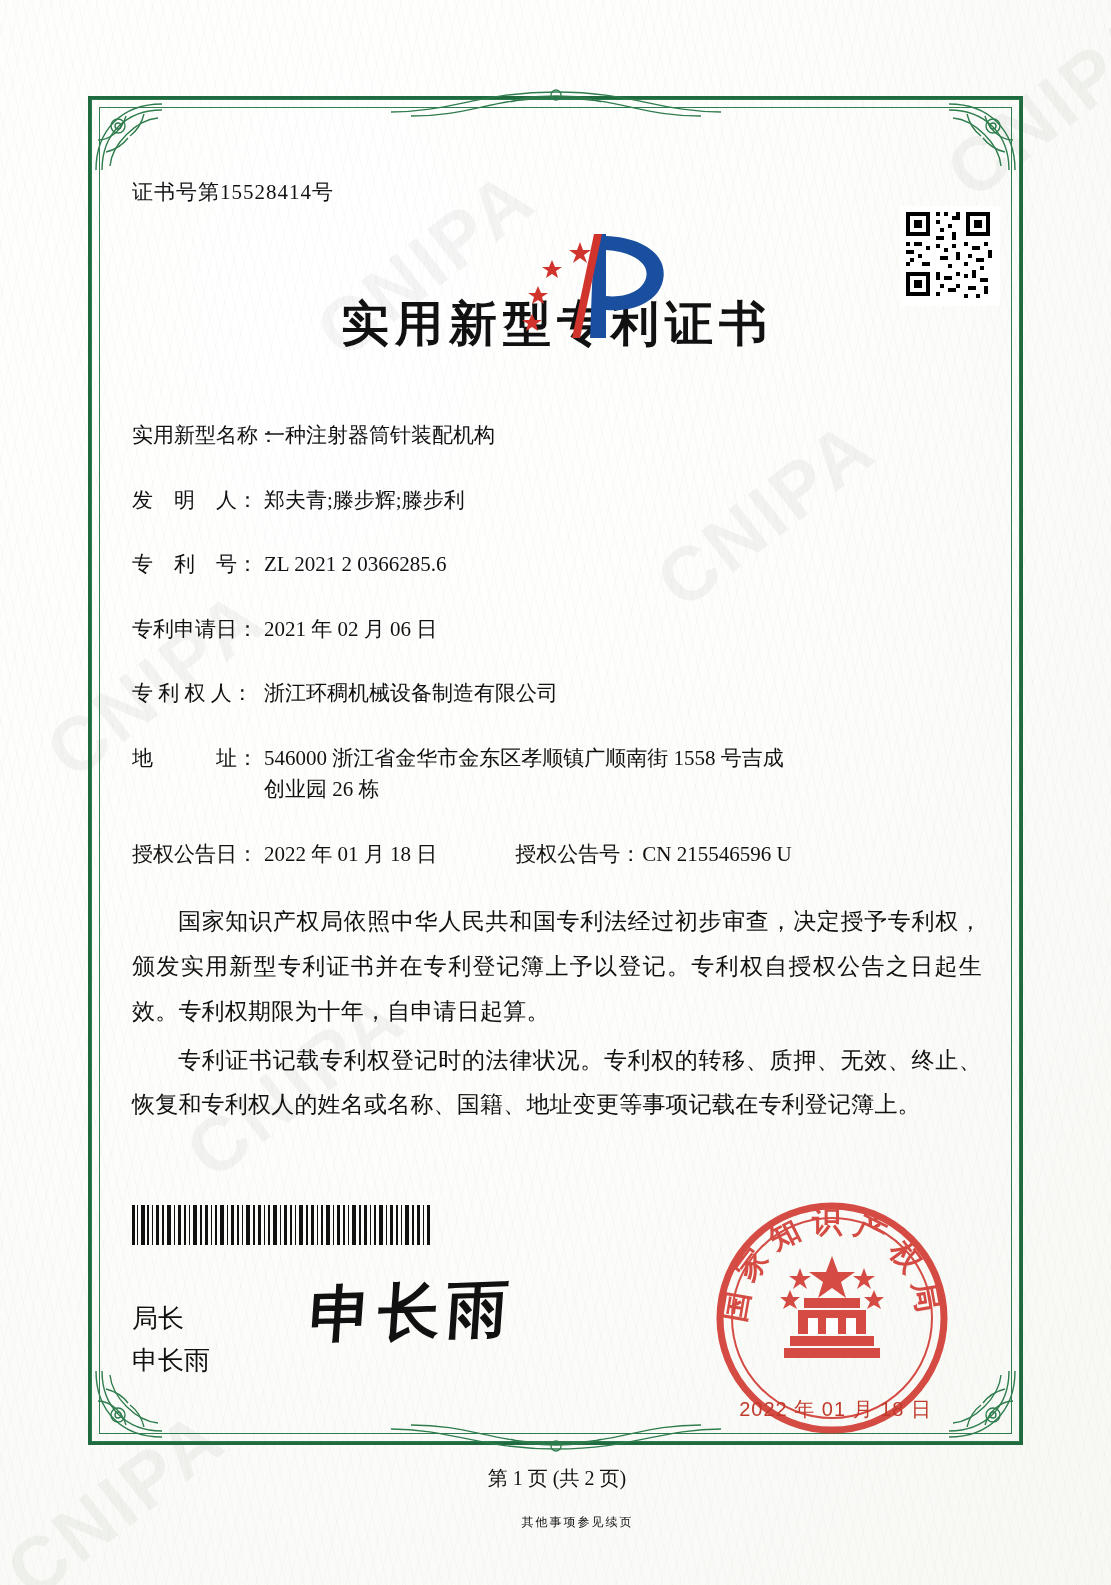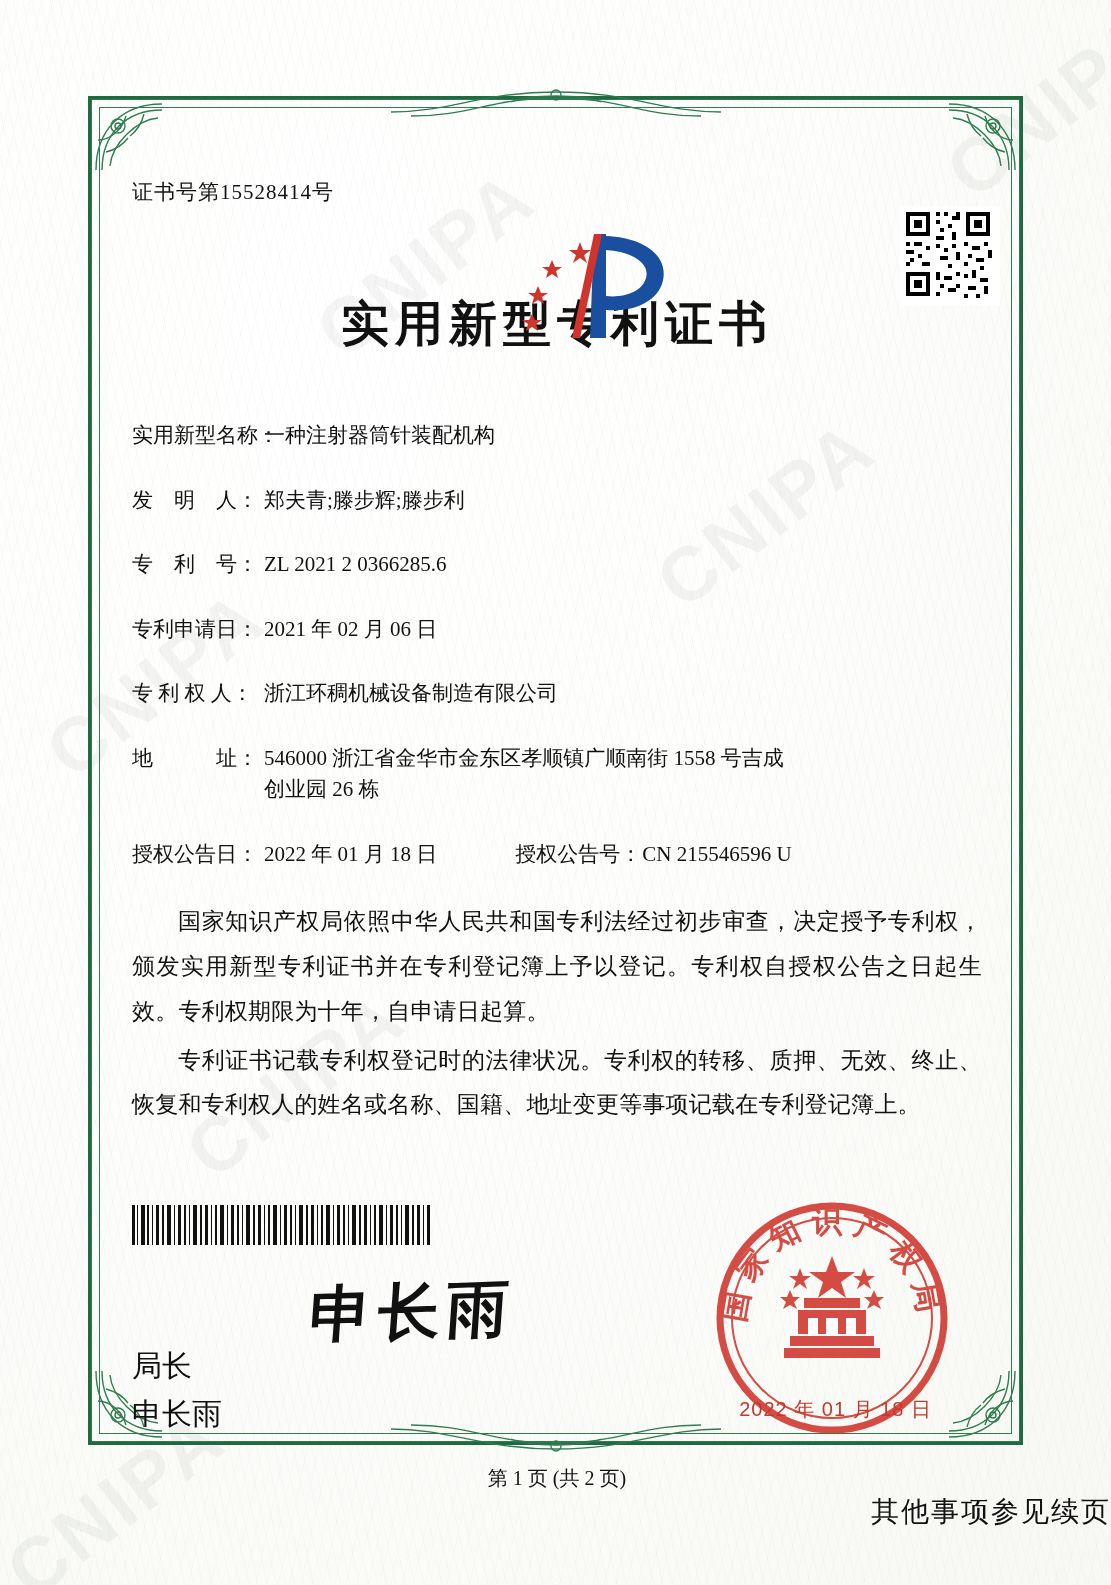--- a/index.html
+++ b/index.html
@@ -119,21 +119,21 @@
   .para p{margin:0 0 4px 0;text-indent:2em;}
 
   
   .barcode{
     position:absolute;left:0;top:1055px;width:300px;height:40px;
   }
   .barcode svg{display:block}
 
   
   .sig-block{
-    position:absolute;left:0;top:1192px;font-size:30px;color:#111;line-height:1.6;
+    position:absolute;left:0;top:1148px;font-size:26px;color:#111;line-height:1.6;
   }
   .sig-script{
     position:absolute;left:178px;top:1120px;
     font-family:"DejaVu Serif",serif;
     font-size:62px;
     font-weight:700;
     color:#111;
     transform:skewX(-6deg) rotate(-2deg);
     letter-spacing:6px;
   }
@@ -148,21 +148,21 @@
     font-size:20px;color:#c0392b;letter-spacing:1px;
     font-family:"Liberation Sans",sans-serif;
   }
 
   .page-no{
     position:absolute;left:0;right:0;top:1315px;
     text-align:center;font-size:20px;color:#111;
   }
   .footnote{
     position:absolute;left:0;right:0;bottom:54px;
-    text-align:right;font-size:28px;color:#111;letter-spacing:2px;margin-left:44px;
+    text-align:center;font-size:12px;color:#111;letter-spacing:2px;margin-left:44px;
   }
 </style>
 </head>
 <body>
 
 <div class="page">
   <div class="guilloche"></div>
 
   <div class="wm" style="left:300px;top:220px;font-size:76px;">CNIPA</div>
   <div class="wm" style="left:640px;top:470px;font-size:76px;">CNIPA</div>

